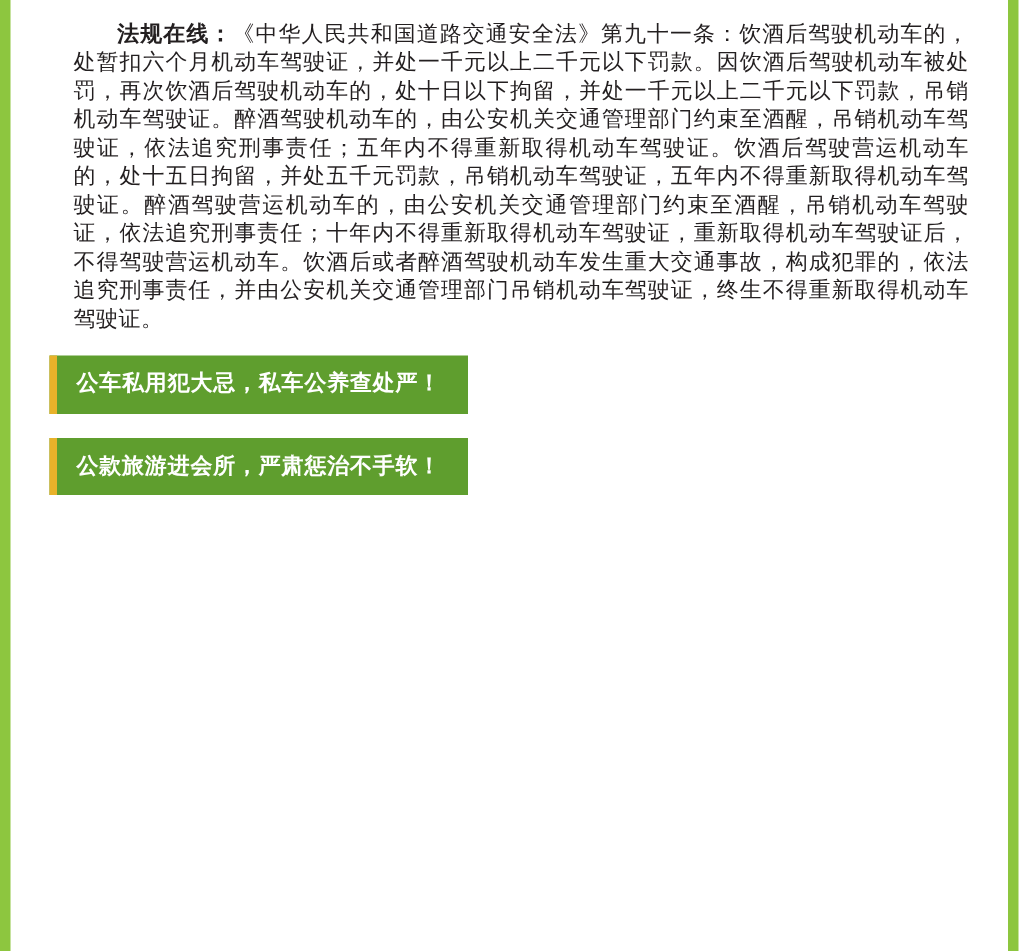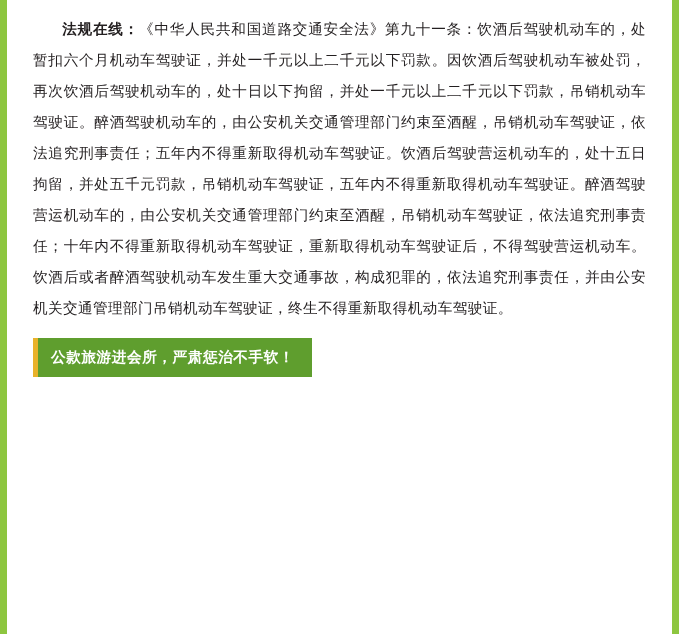--- a/index.html
+++ b/index.html
@@ -20,23 +20,23 @@
     box-sizing: border-box;
     background: #ffffff;
     border-left: 7px solid #8dc63f;
     border-right: 7px solid #8dc63f;
     padding: 0;
   }
   .content {
     padding: 14px 26px 0 26px;
   }
   p.para {
-    margin: 0 0 14px 0;
+    margin: 0 0 14px 16px;
     font-size: 14.6px;
-    line-height: 31px;
+    line-height: 19px;
     color: #231f20;
     text-align: justify;
     text-justify: inter-ideograph;
     text-indent: 2em;
     letter-spacing: 0.4px;
     font-family: "Liberation Sans", sans-serif;
   }
   p.para.tight {
     margin-bottom: 10px;
   }
@@ -77,20 +77,23 @@
 <body>
 
 <div id="page">
   <div class="content">
 
     <p class="para">
       <span class="lead">法规在线：</span><span>《中华人民共和国道路交通安全法》第九十一条：饮酒后驾驶机动车的，处暂扣六个月机动车驾驶证，并处一千元以上二千元以下罚款。因饮酒后驾驶机动车被处罚，再次饮酒后驾驶机动车的，处十日以下拘留，并处一千元以上二千元以下罚款，吊销机动车驾驶证。醉酒驾驶机动车的，由公安机关交通管理部门约束至酒醒，吊销机动车驾驶证，依法追究刑事责任；五年内不得重新取得机动车驾驶证。饮酒后驾驶营运机动车的，处十五日拘留，并处五千元罚款，吊销机动车驾驶证，五年内不得重新取得机动车驾驶证。醉酒驾驶营运机动车的，由公安机关交通管理部门约束至酒醒，吊销机动车驾驶证，依法追究刑事责任；十年内不得重新取得机动车驾驶证，重新取得机动车驾驶证后，不得驾驶营运机动车。饮酒后或者醉酒驾驶机动车发生重大交通事故，构成犯罪的，依法追究刑事责任，并由公安机关交通管理部门吊销机动车驾驶证，终生不得重新取得机动车驾驶证。</span>
     </p>
 
 
+    <div class="banner-wrap">
+      <div class="banner">公车私用犯大忌，私车公养查处严！</div>
+    </div>
 
 
     <div class="banner-wrap">
       <div class="banner banner-2">公款旅游进会所，严肃惩治不手软！</div>
     </div>
 
   </div>
 </div>
 
 </body></html>

